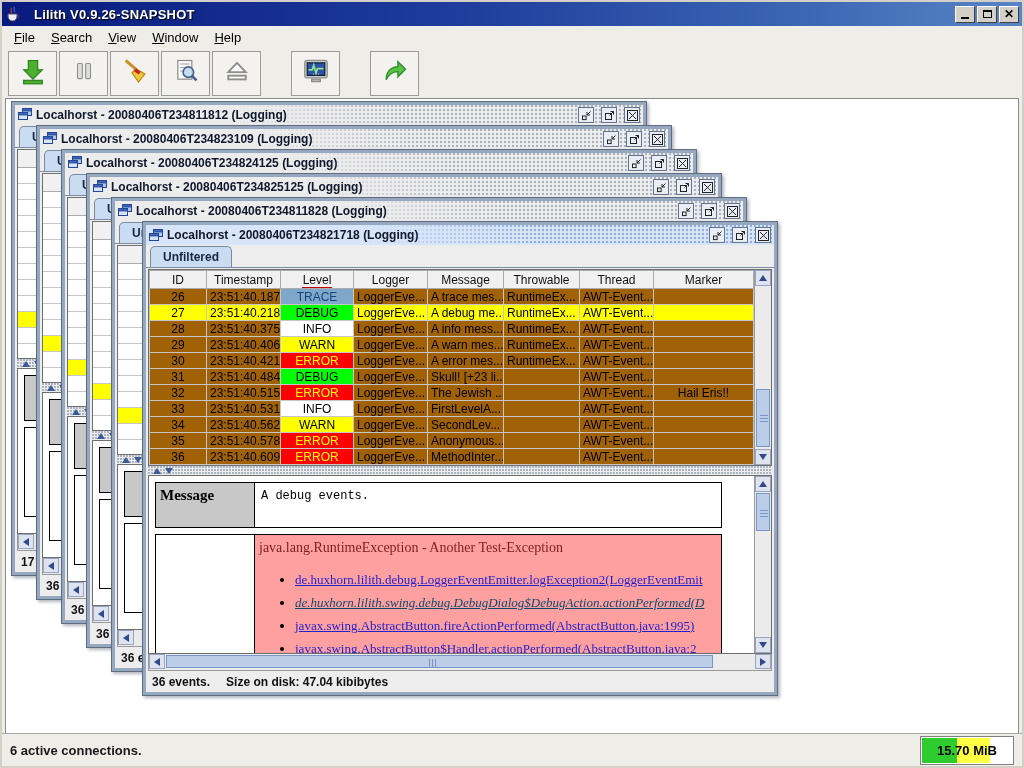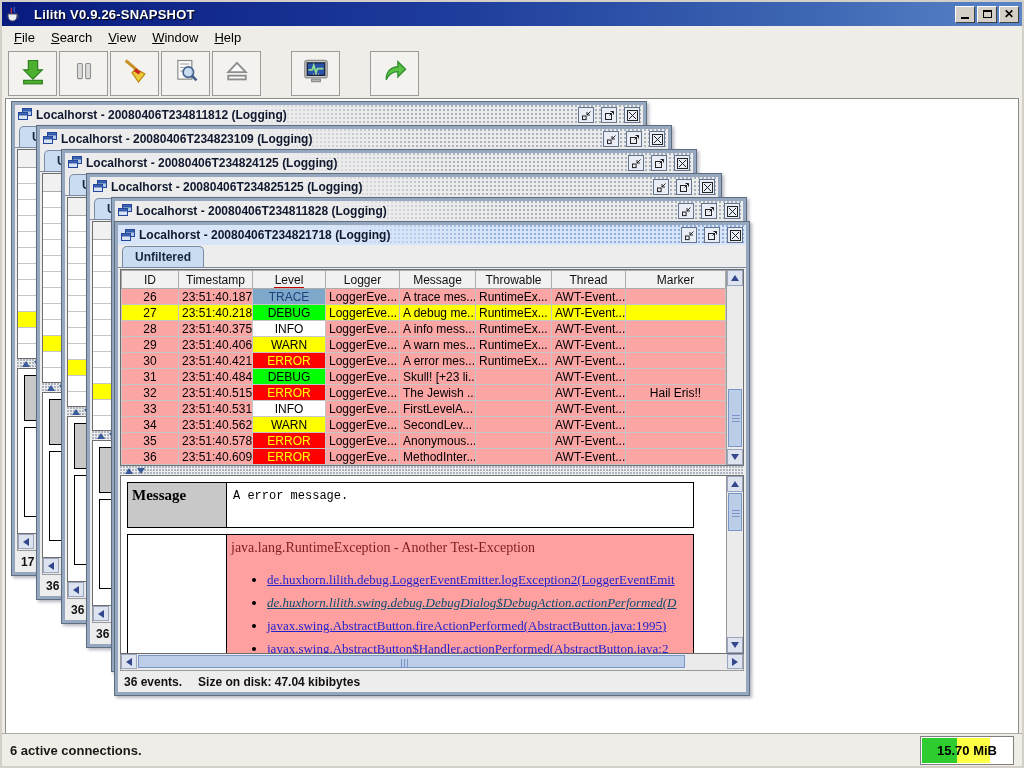--- a/index.html
+++ b/index.html
@@ -54,21 +54,21 @@
     display:flex; align-items:center; justify-content:center; margin-left:3px; }
 
   .tabrow { height:23px; flex:none; display:flex; align-items:flex-end; padding-left:4px;
     border-bottom:1px solid #7A8AA0; background:#EDEDED; }
   .tab { height:21px; padding:0 12px; background:#CADCF1; border:1px solid #7A8AA0; border-bottom:none;
     border-radius:5px 5px 0 0; font-weight:bold; font-size:12px; color:#17253F;
     display:flex; align-items:center; white-space:nowrap; overflow:hidden; }
 
   
   .table-region { position:relative; flex:none; height:197px; margin:1px 2px 0 2px;
-    border:1px solid #6E6E6E; background:#fca5a5; overflow:hidden; }
+    border:1px solid #6E6E6E; background:#a16207; overflow:hidden; }
   table.logtable { border-collapse:collapse; table-layout:fixed; width:calc(100% - 17px); font-size:12px; }
   .logtable th { height:18px; background:#F1F1F1; border:1px solid #ABABAB; font-weight:normal;
     color:#111; overflow:hidden; white-space:nowrap; }
   .logtable th span.sorted { border-bottom:2px solid #C40000; padding:0 1px; }
   .logtable td { height:16px; border:1px solid #C6C6C6; padding:0 3px; white-space:nowrap;
     overflow:hidden; color:#000; }
   .td-c { text-align:center; } .td-r { text-align:right; }
 
   
   .vsb { position:absolute; top:0; right:0; bottom:0; width:17px; background:#EBEBEB; border-left:1px solid #999; }
@@ -538,21 +538,21 @@
           <div class="hscroll">
             <div class="sbtn" style="top: 0px; left: 0px; height: 15px;">
               <span class="tri tri-left"></span>
             </div>
           </div>
           <div class="istatus">
             <span>36 events.</span>
           </div>
         </div>
       </div>
-      <div class="iwin" id="frontwin" style="left:108px; top:122px; z-index:10;">
+      <div class="iwin" id="frontwin" style="left:136px; top:122px; z-index:10;">
       <div class="iwin-inner">
         <div class="ititle active">
           <svg width="14" height="12" viewBox="0 0 14 12">
               <rect x="4.5" y="0.5" width="9" height="7" fill="#AFC8EA" stroke="#24479B"></rect>
               <rect x="4.5" y="0.5" width="9" height="2.4" fill="#3E66B5" stroke="#24479B"></rect>
               <rect x="0.5" y="4.5" width="9" height="7" fill="#D7E4F5" stroke="#24479B"></rect>
               <rect x="0.5" y="4.5" width="9" height="2.4" fill="#3E66B5" stroke="#24479B"></rect>
             </svg>
           <span class="t">Localhorst - 20080406T234821718 (Logging)</span>
           <span class="ibtn">
@@ -730,21 +730,21 @@
 
         <div class="divider">
           <span class="tri tri-up"></span>
           <span class="tri tri-down"></span>
         </div>
 
         <div class="detail">
           <div class="d-body">
             <div class="d-row1">
               <div class="d-label">Message</div>
-              <div class="d-val">A error message.</div>
+              <div class="d-val">A debug events.</div>
             </div>
             <div class="d-row2">
               <div class="d-empty"></div>
               <div class="d-exc" id="excblock" style="background: rgb(255, 160, 160);">
                 <div class="exc-title">java.lang.RuntimeException - Another Test-Exception</div>
                 <ul id="stacklist">
                     <li><a style="color: rgb(34, 34, 204);">de.huxhorn.lilith.debug.LoggerEventEmitter.logException2(LoggerEventEmit</a></li>
                     <li><a style="color: #0c4a6e; font-style: italic;">de.huxhorn.lilith.swing.debug.DebugDialog$DebugAction.actionPerformed(D</a></li>
                     <li><a style="color: rgb(34, 34, 204);">javax.swing.AbstractButton.fireActionPerformed(AbstractButton.java:1995)</a></li>
                     <li><a style="color: rgb(34, 34, 204);">javax.swing.AbstractButton$Handler.actionPerformed(AbstractButton.java:2</a></li>

